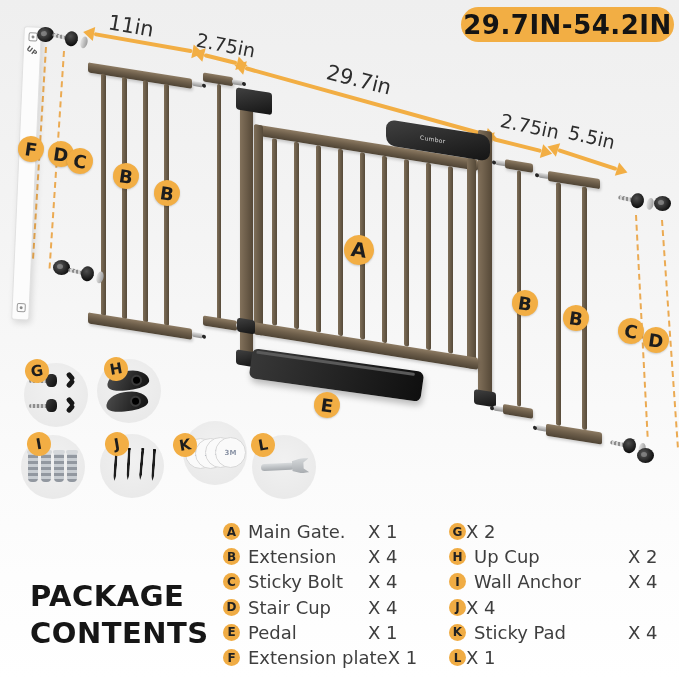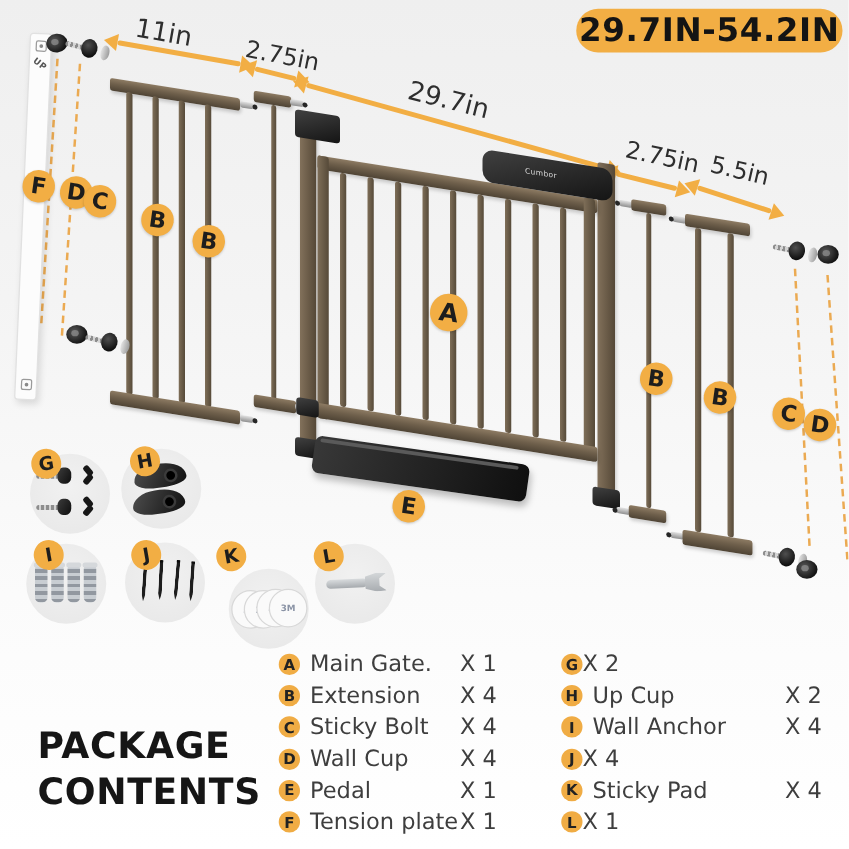--- a/index.html
+++ b/index.html
@@ -287,21 +287,21 @@
   <div class="hb" style="left:27px;top:432px">I</div>
 
   <div class="kit" style="left:100px;top:434px">
     <span class="screw" style="left:14px;top:15px;transform:rotate(4deg)"></span>
     <span class="screw" style="left:27px;top:14px;transform:rotate(3deg)"></span>
     <span class="screw" style="left:40px;top:14px;transform:rotate(5deg)"></span>
     <span class="screw" style="left:52px;top:15px;transform:rotate(4deg)"></span>
   </div>
   <div class="hb" style="left:105px;top:432px">J</div>
 
-  <div class="kit" style="left:183px;top:455px">
+  <div class="kit" style="left:183px;top:421px">
     <span class="pad" style="left:2px;top:17px">3M</span>
     <span class="pad" style="left:12px;top:17px">3M</span>
     <span class="pad" style="left:22px;top:16px">3M</span>
     <span class="pad" style="left:32px;top:16px">3M</span>
   </div>
   <div class="hb" style="left:173px;top:433px">K</div>
 
   <div class="kit" style="left:252px;top:435px">
     <span class="wrench">
       <span class="handle"></span>
@@ -326,31 +326,31 @@
       <span class="pkg-name">Extension</span>
       <span class="pkg-qty">X 4</span>
     </div>
     <div class="pkg-row">
       <span class="pkg-letter">C</span>
       <span class="pkg-name">Sticky Bolt</span>
       <span class="pkg-qty">X 4</span>
     </div>
     <div class="pkg-row">
       <span class="pkg-letter">D</span>
-      <span class="pkg-name">Wall Cup</span>
+      <span class="pkg-name">Stair Cup</span>
       <span class="pkg-qty">X 4</span>
     </div>
     <div class="pkg-row">
       <span class="pkg-letter">E</span>
       <span class="pkg-name">Pedal</span>
       <span class="pkg-qty">X 1</span>
     </div>
     <div class="pkg-row">
       <span class="pkg-letter">F</span>
-      <span class="pkg-name">Tension plate</span>
+      <span class="pkg-name">Extension plate</span>
       <span class="pkg-qty">X 1</span>
     </div>
   </div>
 
   <div class="pkg-col" style="left:449px;top:519px;width:225px">
     <div class="pkg-row">
       <span class="pkg-letter">G</span>
       <span class="pkg-qty">X 2</span>
     </div>
     <div class="pkg-row">

